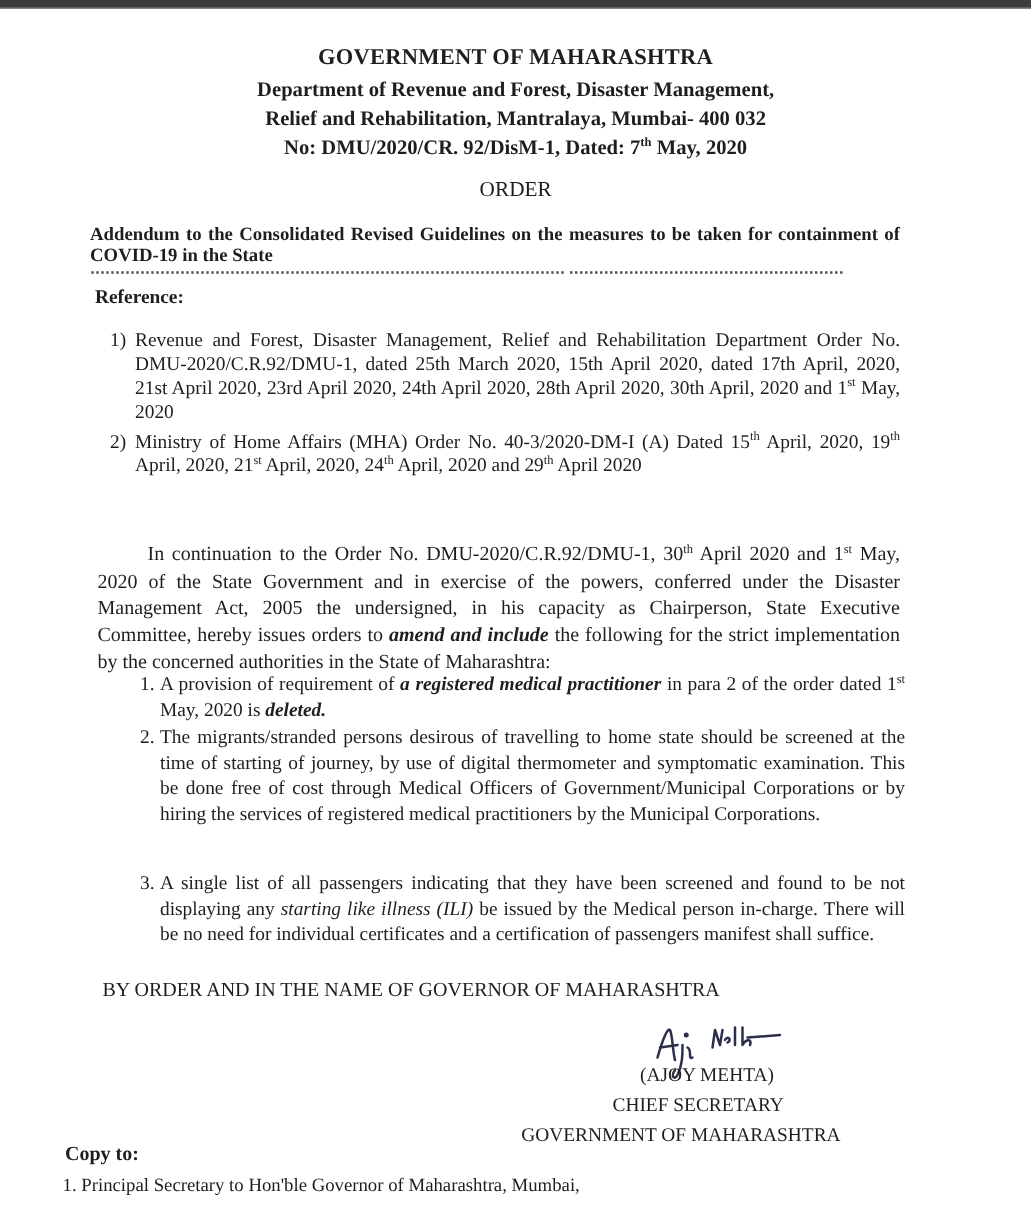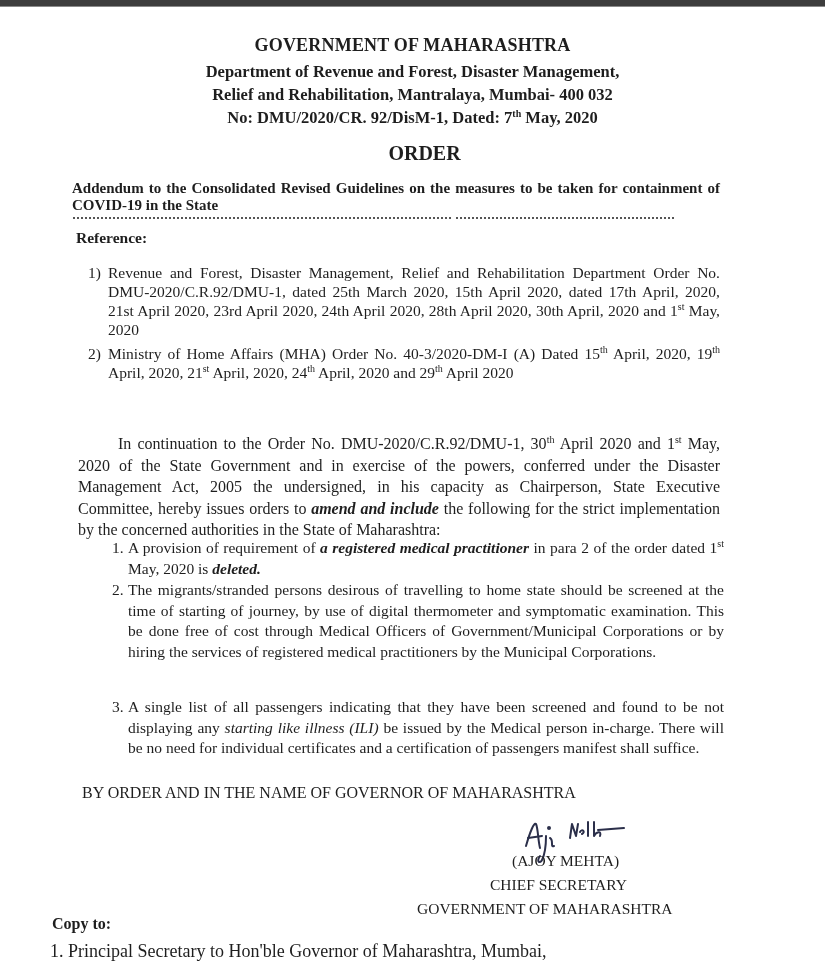--- a/index.html
+++ b/index.html
@@ -15,21 +15,21 @@
     background: #3d3d3d; border-bottom: 1px solid #8a8a8a;
   }
   .abs { position: absolute; white-space: nowrap; }
   .center { left: 0; width: 825px; text-align: center; }
   .bi { font-weight: bold; font-style: italic; }
   .i { font-style: italic; }
   sup { font-size: 10px; line-height: 0; vertical-align: 6px; }
 
   .h1 { top: 35px; font-size: 18px; font-weight: bold; letter-spacing: 0.2px; left: 40px; width: 745px; }
   .h2 { font-size: 16.5px; font-weight: bold; left: 40px; width: 745px; }
-  .order-title { top: 142px; font-size: 20px; font-weight: bold; left: 52px; width: 745px; }
+  .order-title { top: 142px; font-size: 17px; font-weight: normal; left: 40px; width: 745px; }
 
   .subject {
     left: 72px; width: 648px; top: 180px; font-size: 15px; font-weight: bold;
     white-space: normal; text-align: justify; text-align-last: left; line-height: 17px;
   }
   .dashes {
     top: 217px; height: 0; border-top: 2px dotted #555;
   }
   .ref-label { top: 229px; left: 76px; font-size: 15.5px; font-weight: bold; }
 
@@ -49,21 +49,21 @@
   .list-item { left: 112px; width: 612px; font-size: 15.5px; line-height: 20.5px; white-space: normal; }
   .list-item .num { position: absolute; left: 0; top: 0; }
   .list-item .txt { margin-left: 16px; display: block; text-align: justify; }
 
   .by-order { top: 784px; left: 82px; font-size: 16px; }
   .signature { left: 520px; top: 818px; width: 120px; height: 48px; }
   .sign-name { top: 852px; left: 512px; font-size: 15.5px; }
   .sign-title { top: 876px; left: 490px; font-size: 15.5px; }
   .sign-org { top: 900px; left: 417px; font-size: 15.5px; }
   .copy-to { top: 915px; left: 52px; font-size: 16px; font-weight: bold; }
-  .copy-item { top: 941px; left: 50px; font-size: 18px; }
+  .copy-item { top: 941px; left: 50px; font-size: 15px; }
 </style>
 </head>
 <body>
 
 <div class="topbar"></div>
 
 <div>
 
   <div class="abs center h1">GOVERNMENT OF MAHARASHTRA</div>
   <div class="abs center h2" style="top:62px;">Department of Revenue and Forest, Disaster Management,</div>

